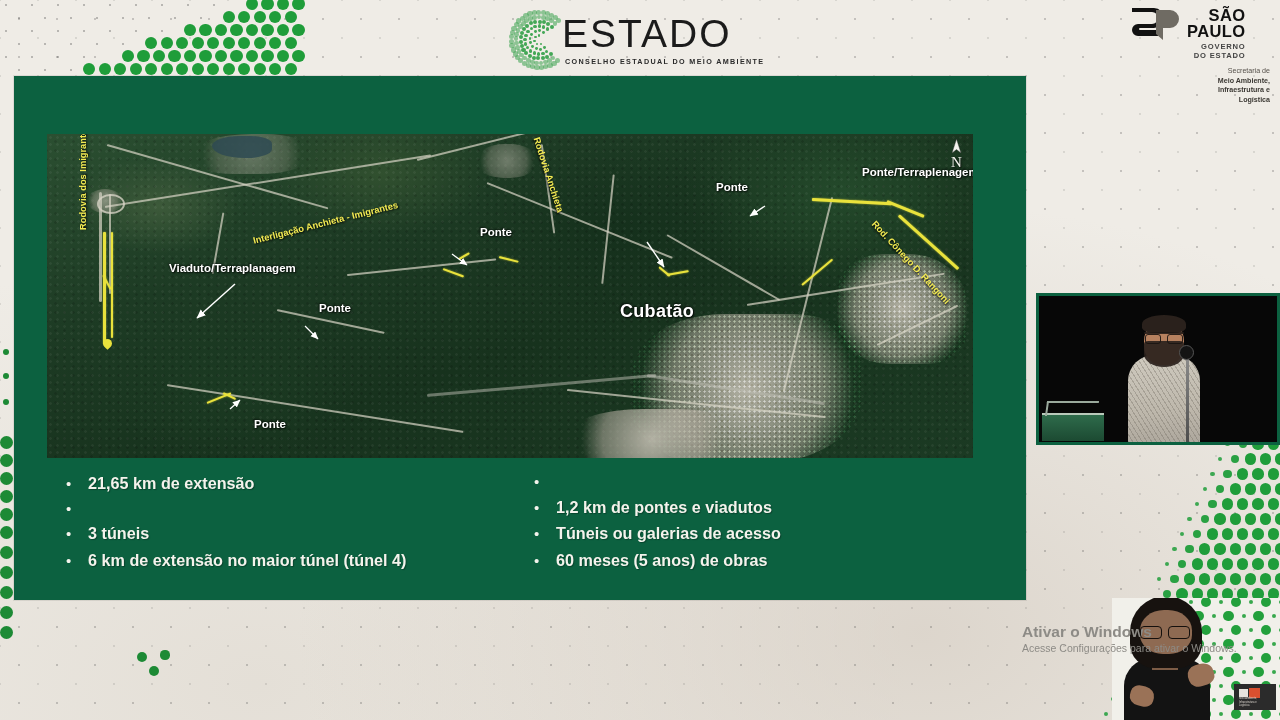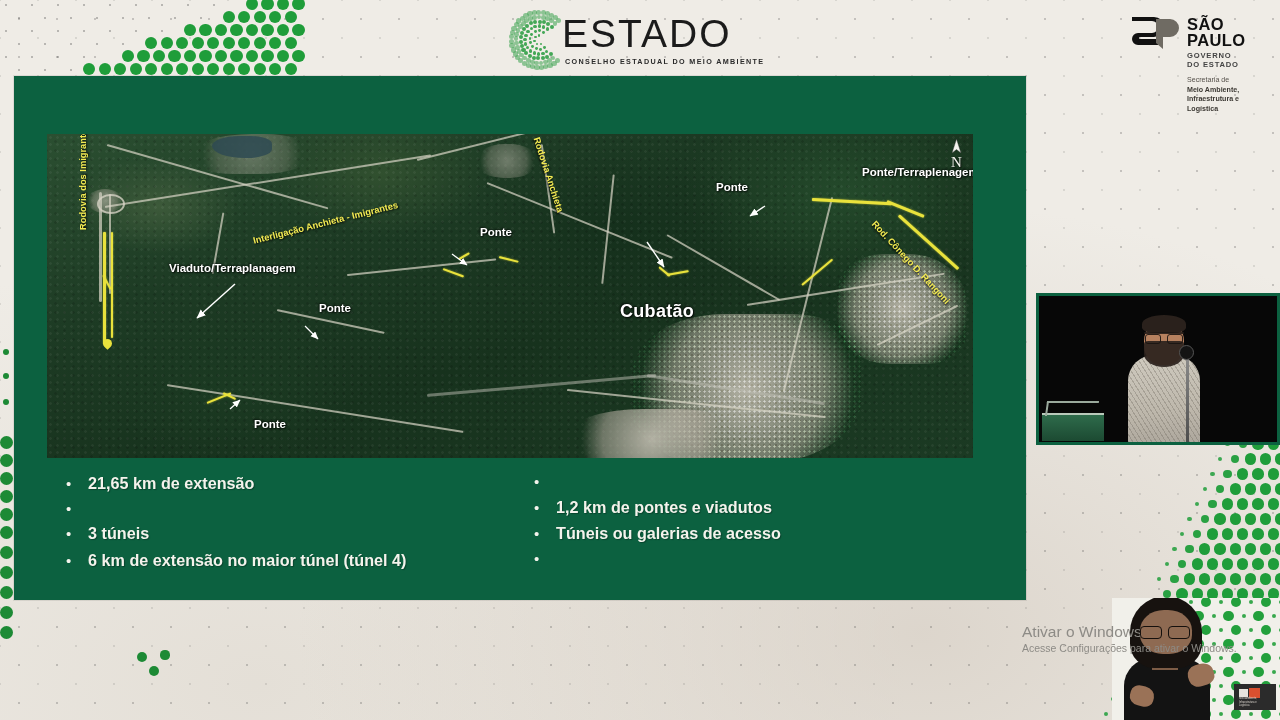--- a/index.html
+++ b/index.html
@@ -58,21 +58,21 @@
     font-family: "Liberation Sans", sans-serif;
     font-size: 39px; letter-spacing: 2px; color: #1b1b1b;
     line-height: 0.98; font-weight: 400;
   }
   .consema-sub {
     font-size: 7.2px; letter-spacing: 1.35px; color: #2b2b2b;
     margin-top: 3px; margin-left: 3px; font-weight: 700;
     transform: scaleY(1.12); transform-origin: left top;
   }
 
-  .sp-logo { position: absolute; right: 10px; top: 17px; width: 140px; }
+  .sp-logo { position: absolute; right: 10px; top: 8px; width: 140px; text-align: right; }
   .sp-top { display: flex; align-items: flex-start; gap: 7px; }
   .sp-mark { width: 50px; height: 34px; position: relative; flex: none; }
   .sp-text-big {
     font-size: 16.5px; font-weight: 700; color: #111; line-height: 0.95;
     letter-spacing: .4px;
   }
   .sp-gov { font-size: 7.6px; font-weight: 700; color: #444; letter-spacing: .8px; line-height: 1.18; margin-top: 4px; }
   .sp-sec { font-size: 7.1px; color: #55504a; line-height: 1.35; margin-top: 6px; margin-left: 57px; }
   .sp-sec b { color: #3b3833; }
 
@@ -310,21 +310,21 @@
   .lib-badge{
     position:absolute; right:4px; bottom:10px; width:42px; height:26px;
     background:#2b2b2b;
   }
   .lib-badge .m1{position:absolute;left:5px;top:5px;width:9px;height:8px;background:#e7e4dd;}
   .lib-badge .m2{position:absolute;left:15px;top:4px;width:11px;height:10px;background:#d8502f;}
   .lib-badge .t{position:absolute;left:5px;bottom:3px;font-size:2.6px;color:#ddd8d0;line-height:1.25;}
 
   
   .wm { position: absolute; left: 1022px; top: 623px; pointer-events: none; }
-  .wm-t1 { font-size: 15.5px; color: #8d8b86; line-height: 1.12; }
+  .wm-t1 { font-size: 15.5px; color: #8d8b86; line-height: 1.12; font-weight: bold; }
   .wm-t2 { font-size: 10.5px; color: #8d8b86; margin-top: 2px; }
 </style>
 </head>
 <body>
 
 <div id="root">
 
   <div class="bg-wash"></div>
   <div class="bg-texture"></div>
 
@@ -856,20 +856,21 @@
         <div class="bullet-row">
           <div class="bullet-dot">•</div>
           <div class="bullet-text">1,2 km de pontes e viadutos</div>
         </div>
         <div class="bullet-row">
           <div class="bullet-dot">•</div>
           <div class="bullet-text">Túneis ou galerias de acesso</div>
         </div>
         <div class="bullet-row">
           <div class="bullet-dot">•</div>
+          <div class="bullet-text">60 meses (5 anos) de obras</div>
         </div>
       </div>
   </div>
 
 
   <div class="vid-speaker">
     <div class="stage"></div>
     <div class="podium"></div>
     <div class="person-body"></div>
     <div class="person-head"></div>

